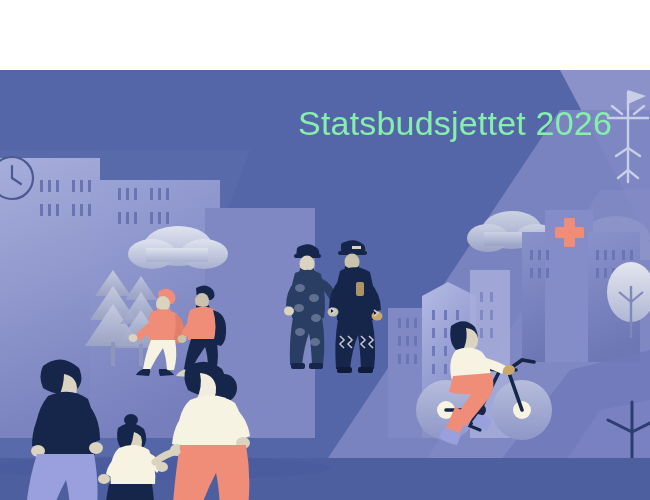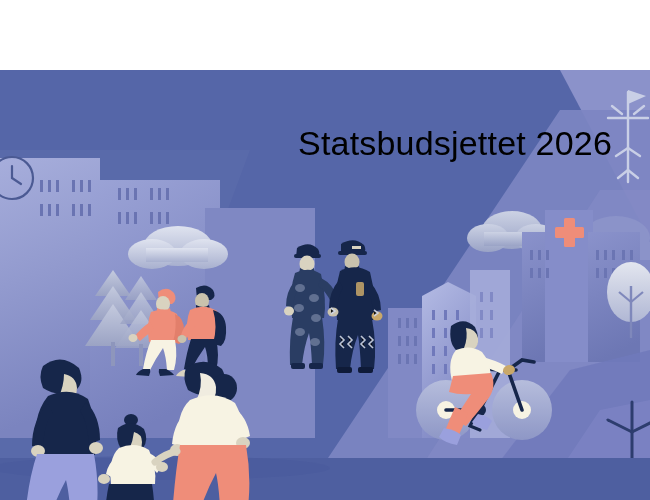--- a/index.html
+++ b/index.html
@@ -13,25 +13,24 @@
   #topband{position:absolute;left:0;top:0;width:650px;height:70px;background:#ffffff;}
   #hero{position:absolute;left:0;top:70px;width:650px;height:430px;overflow:hidden;background:#5566a8;}
   #heroSvg{position:absolute;left:0;top:0;width:650px;height:430px;display:block;}
   #titleWrap{
     position:absolute;left:0;top:0;width:650px;height:430px;
     pointer-events:none;
   }
   #title{
     position:absolute;left:298px;top:36px;
     font-size:34px;line-height:1;
-    color:#000000;
+    color:#86efac;
     letter-spacing:0.2px;
     white-space:nowrap;
     font-weight:400;
-    margin-top:20px;
   }
 </style>
 </head>
 <body>
 
 <div id="stage">
 
   <div id="topband"></div>
 
   <div id="hero">

